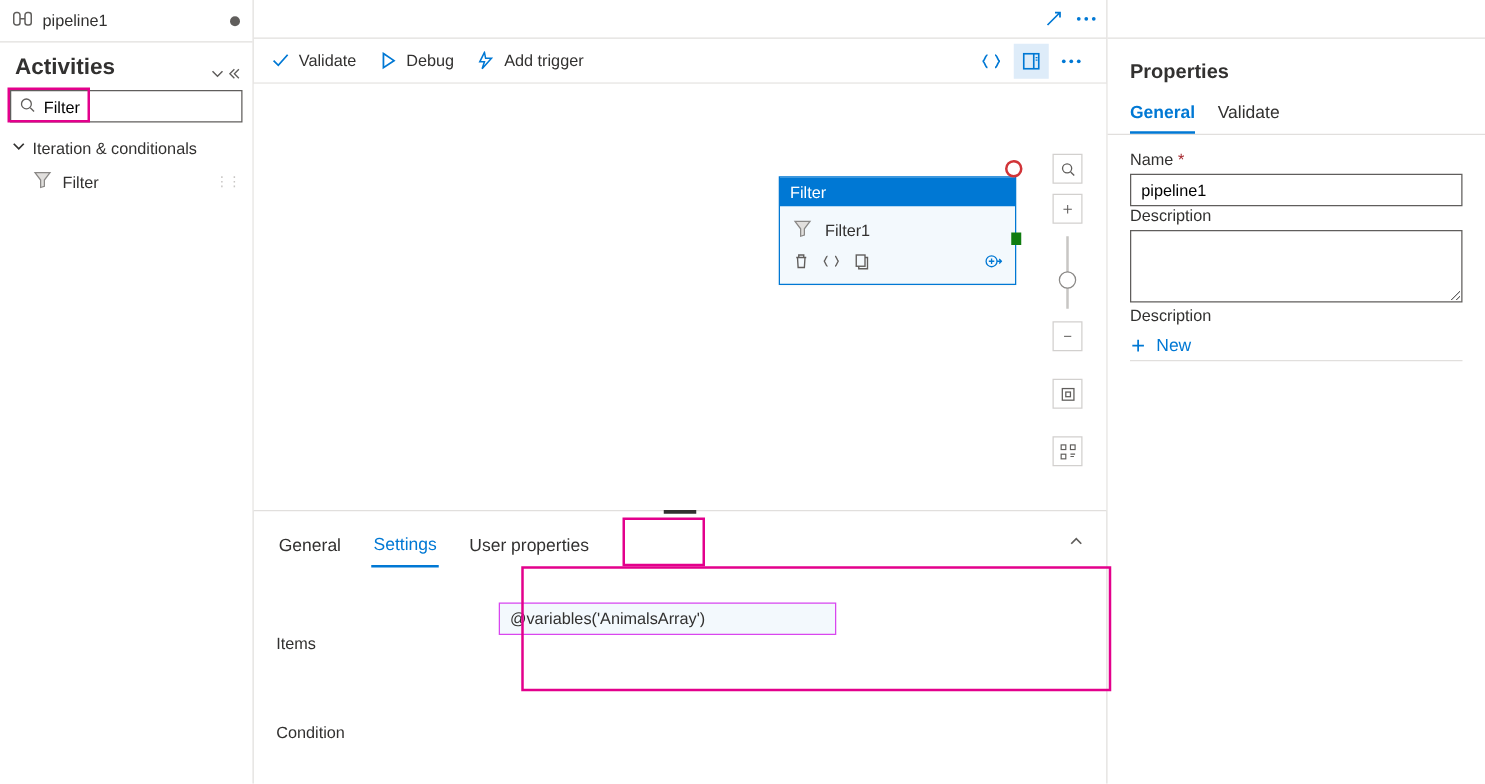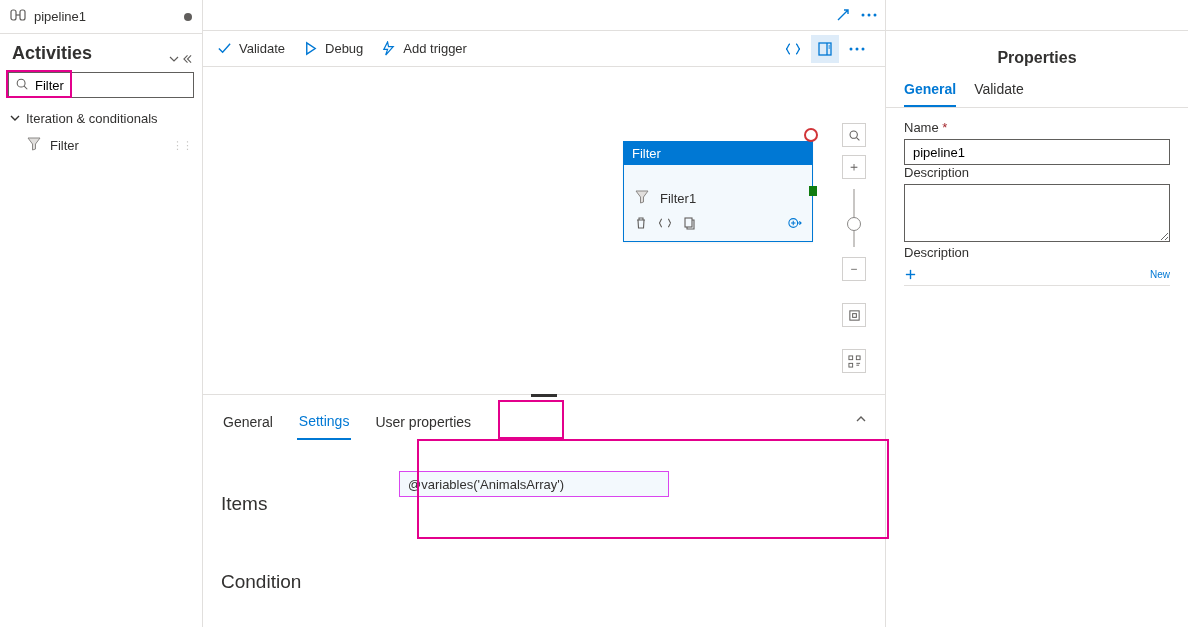--- a/index.html
+++ b/index.html
@@ -44,21 +44,21 @@
   .toolbar-right { margin-left:auto; display:flex; gap:4px; align-items:center; }
   .tool-icon-btn { width:28px; height:28px; display:flex; align-items:center; justify-content:center; color:#0078d4; cursor:pointer; }
   .tool-icon-btn.active { background:#deecf9; }
 
   .canvas-wrap { flex:1; display:flex; position:relative; }
   .canvas { flex:1; position:relative; background:#fff; }
 
   
   .node { position:absolute; left:420px; top:74px; width:190px; border:1px solid #0078d4; background:#f3f9fd; box-shadow: 0 1px 2px rgba(0,0,0,.05); }
   .node-header { background:#0078d4; color:#fff; padding:4px 8px; font-size:13px; font-weight:400; }
-  .node-body { display:flex; align-items:center; gap:10px; padding:10px 10px 4px 10px;margin-top:14px; }
+  .node-body { display:flex; align-items:center; gap:10px; padding:10px 10px 4px 10px; }
   .node-title { font-size:13px; }
   .node-footer { display:flex; align-items:center; gap:10px; padding:4px 10px 8px 10px; }
   .node-footer .sp { flex:1; }
   .mini-icon { color:#605e5c; cursor:pointer; }
   .mini-icon svg { width:14px; height:14px; }
   .status-circle { position:absolute; top:-14px; right:-6px; width:14px; height:14px; border:2px solid #d13438; border-radius:50%; }
   .node-handle { position:absolute; right:-5px; top:44px; width:8px; height:10px; background:#107c10; }
 
   .canvas-tools { position:absolute; right:18px; top:56px; width:26px; display:flex; flex-direction:column; align-items:center; gap:8px; }
   .ct-btn { width:24px; height:24px; border:1px solid #d2d0ce; display:flex; align-items:center; justify-content:center; background:#fff; color:#605e5c; cursor:pointer; font-size:13px; }
@@ -70,36 +70,36 @@
   .bot-tabs { display:flex; align-items:center; padding:0 18px; height:46px; position:relative; }
   .bot-tab { padding: 12px 2px 9px 2px; margin-right:22px; font-size:14px; cursor:pointer; }
   .bot-tab.active { color:#0078d4; border-bottom: 2px solid #0078d4; }
   .bot-tabs .collapse { margin-left:auto; color:#605e5c; cursor:pointer; }
   .tabs-highlight-sett { position:absolute; left:295px; top:3px; width:66px; height:39px; border:2px solid #e3008c; pointer-events:none; }
   .drag-handle { width:26px; height:4px; background:#323130; margin: -2px auto 0 auto; }
 
   .settings-body { padding: 10px 18px 18px 18px; position:relative; }
   .settings-highlight { position:absolute; left:214px; top:-4px; width:472px; height:100px; border:2px solid #e3008c; pointer-events:none; }
   .form-row { display:flex; align-items:center; margin-bottom:16px; }
-  .form-row label { width:178px; font-size:19px;margin-top:40px; }
+  .form-row label { width:178px; font-size:13px;margin-top:40px; }
   .expr-input { width:270px; border:1px solid #d946ef; background:#f3f9fd; height:26px; padding:0 8px; font-size:13px; color:#323130; }
 
   
   .props { width:302px; display:flex; flex-direction:column; }
   .props-topbar { height:31px; border-bottom:1px solid #e1dfdd; }
-  .props-title { font-size:16px; font-weight:700; padding:18px 18px 10px 18px;text-align:center; }
+  .props-title { font-size:16px; font-weight:700; padding:18px 18px 10px 18px; }
   .props-tabs { display:flex; gap:18px; padding:0 18px; border-bottom:1px solid #e1dfdd; }
   .p-tab { padding: 4px 0 8px 0; font-size:14px; cursor:pointer; }
   .p-tab.active { color:#0078d4; border-bottom:2px solid #0078d4; font-weight:600; }
   .props-body { padding:12px 18px; display:flex; flex-direction:column; }
   .field-label { font-size:13px; margin-bottom:4px; display:block; }
   .req { color:#a4262c; }
   .text-input { width:100%; height:26px; border:1px solid #605e5c; padding:0 8px; font-size:13px; }
   .textarea { width:100%; height:58px; border:1px solid #605e5c; padding:4px 8px; font-size:13px; resize: both; }
-  .ann-new { display:flex; align-items:center; gap:8px; color:#0078d4; cursor:pointer; font-size:10px; padding:4px 0; border-bottom:1px solid #e1dfdd;justify-content:space-between; }
+  .ann-new { display:flex; align-items:center; gap:8px; color:#0078d4; cursor:pointer; font-size:14px; padding:4px 0; border-bottom:1px solid #e1dfdd; }
 
   
   .hl { border:2px solid #e3008c; position:absolute; pointer-events:none; }
 </style>
 </head>
 <body>
 
 <div class="root">
 
   <div class="sidebar">

